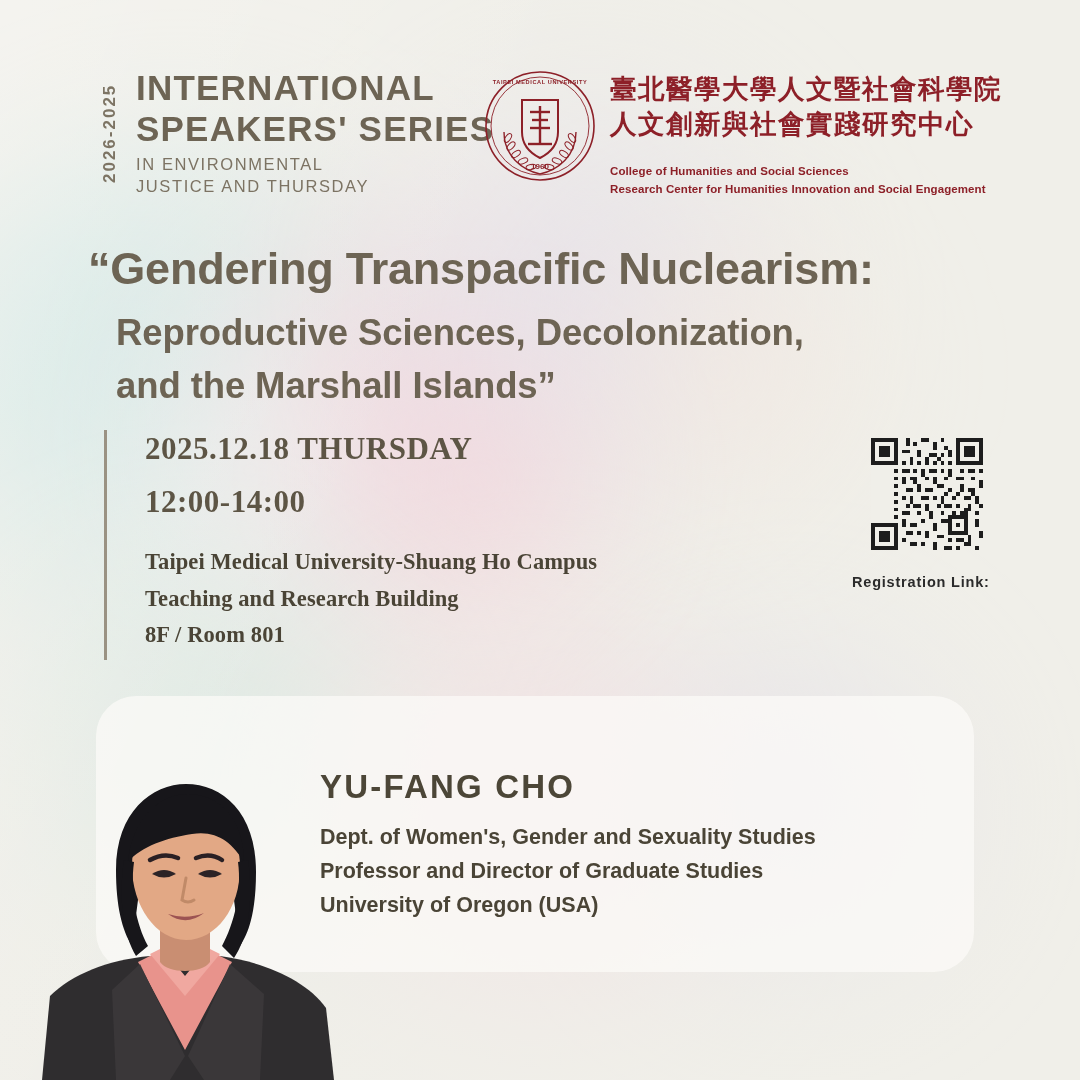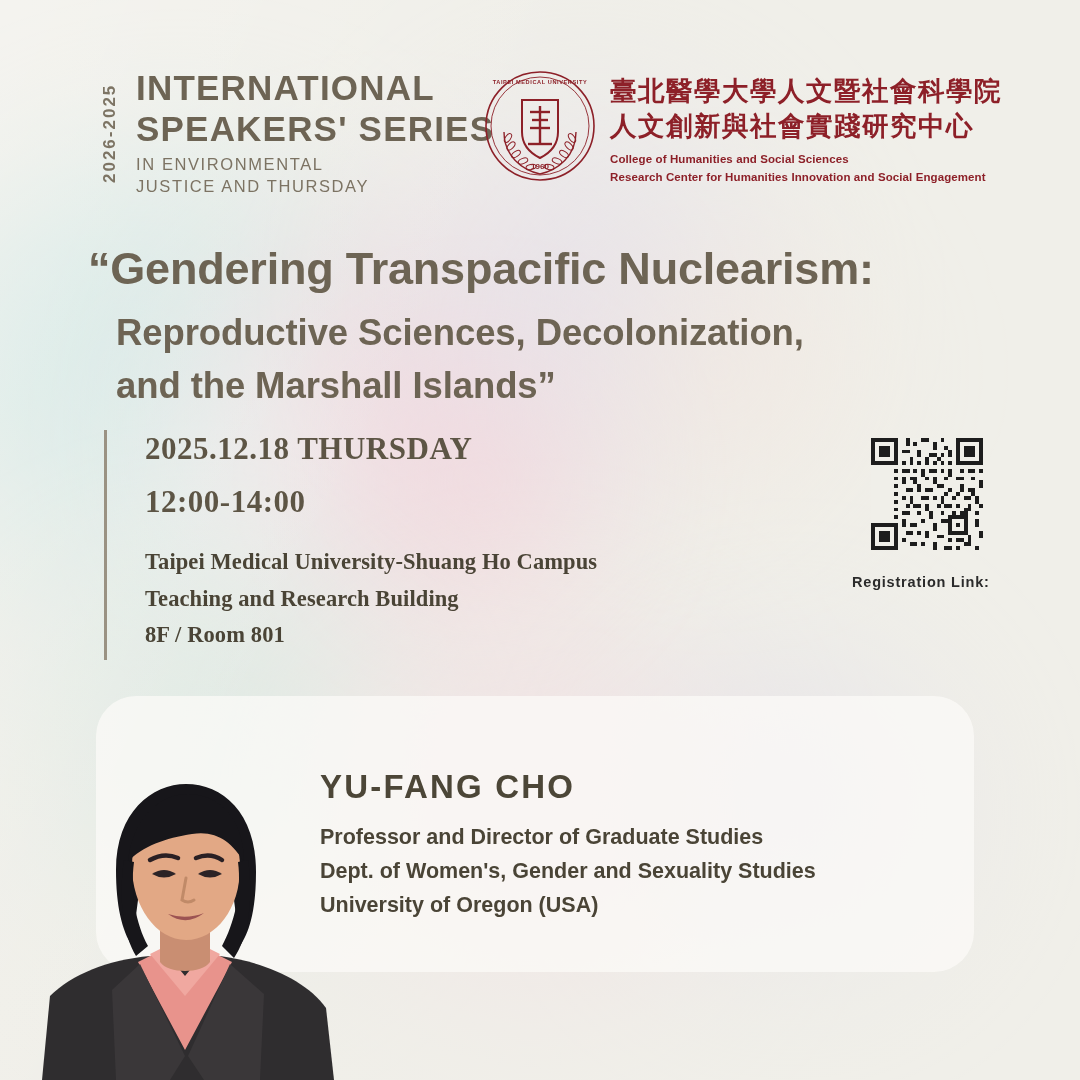--- a/index.html
+++ b/index.html
@@ -68,25 +68,25 @@
     color: #7c7363; line-height: 1.3; margin-top: 5px;
   }
 
   
   .uni { position: absolute; right: 78px; top: 10px; display: flex; align-items: flex-start; }
   .crest { width: 112px; height: 112px; position: relative; flex: 0 0 112px; }
   .crest svg { width: 112px; height: 112px; display: block; }
   .uni-text { margin-left: 14px; padding-top: 4px; }
   .uni-zh1, .uni-zh2 {
     font-size: 26.5px; font-weight: 700; color: #8d2028; letter-spacing: 1.5px;
-    line-height: 1.32; font-family: Liberation Serif, serif;
+    line-height: 1.32; font-family: Liberation Mono, monospace;
   }
   .uni-en {
     font-size: 11.5px; font-weight: 700; color: #8d2028; letter-spacing: .1px;
-    line-height: 1.55; margin-top: 7px;
+    line-height: 1.55; margin-top: 19px;
   }
 
   
   .title-block { position: absolute; left: 88px; top: 242px; width: 940px; }
   .t-line1 {
     font-size: 45px; font-weight: 700; color: #6d6454;
     letter-spacing: -.2px; line-height: 1.18; white-space: nowrap;
   }
   .t-line2, .t-line3 {
     font-size: 36.5px; font-weight: 700; color: #6d6454;
@@ -360,22 +360,22 @@
         <rect x="22" y="14" width="1" height="1"></rect>
     </g>
   </svg>
   <div class="qr-label">Registration  Link:</div>
 </div>
 
 <div class="card"></div>
 <div class="speaker-text">
   <div class="sp-name">YU-FANG CHO</div>
   <div class="sp-role">
+    <div>Dept. of Women's, Gender and Sexuality Studies</div>
     <div>Professor and Director of Graduate Studies</div>
-    <div>Dept. of Women's, Gender and Sexuality Studies</div>
     <div>University of Oregon (USA)</div>
   </div>
 </div>
 
 <div class="portrait">
   <svg viewBox="0 0 330 330" xmlns="http://www.w3.org/2000/svg">
     <defs>
       <clipPath id="pclip">
           <rect x="0" y="0" width="330" height="330"></rect>
         </clipPath>

